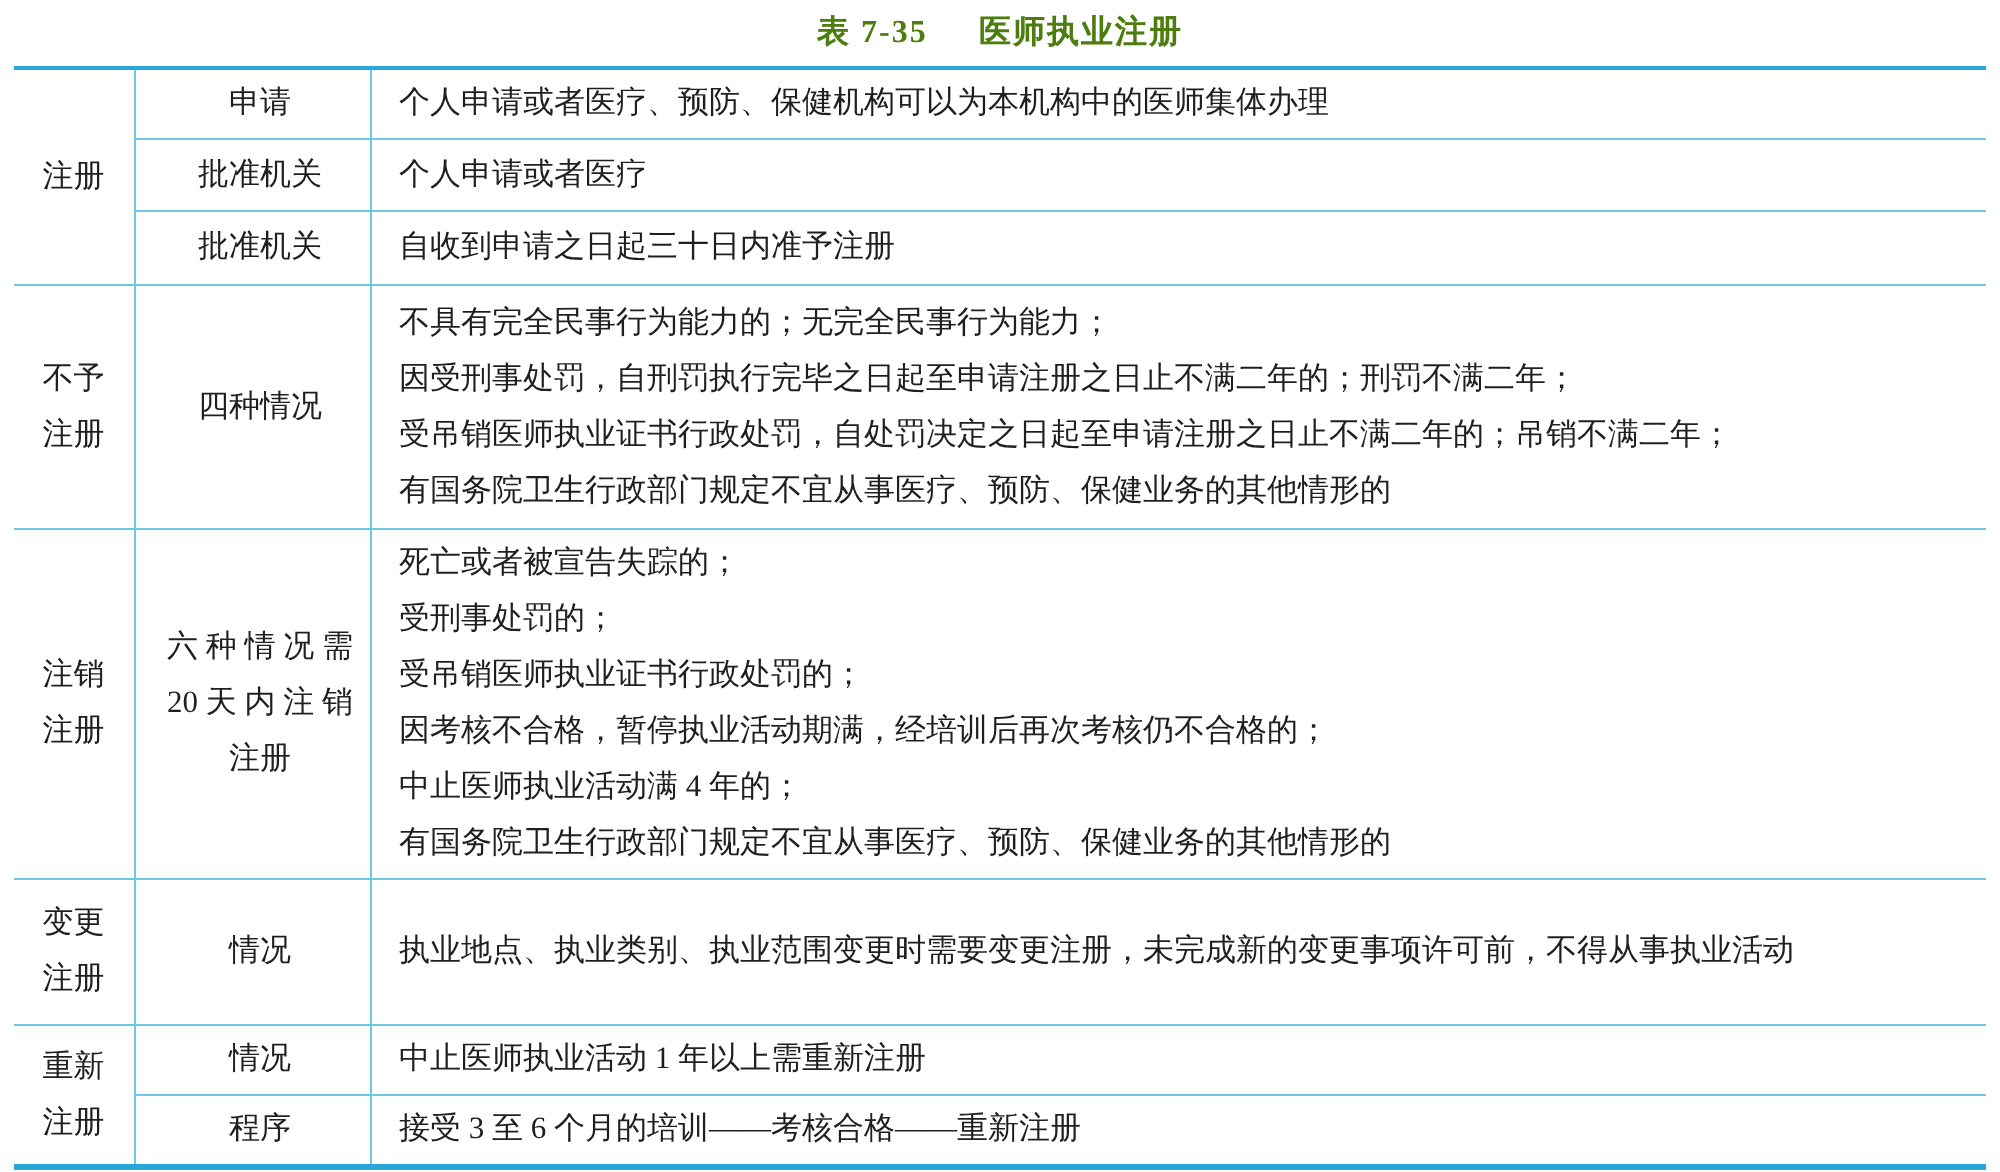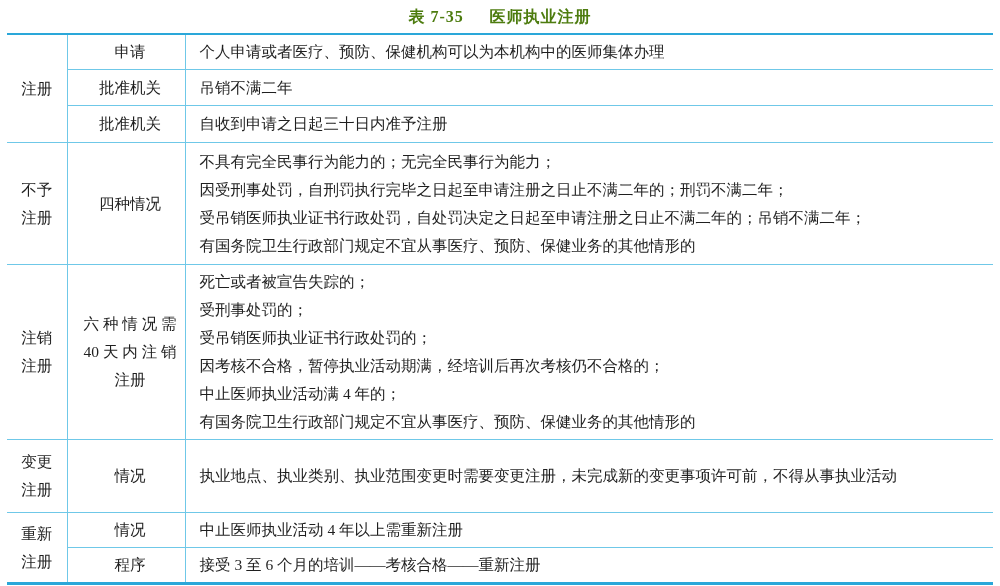--- a/index.html
+++ b/index.html
@@ -79,21 +79,21 @@
     </colgroup>
 
     <tbody>
       <tr style="height:34px;">
         <td class="gname" rowspan="3">注册</td>
         <td class="glabel">申请</td>
         <td class="gcontent">个人申请或者医疗、预防、保健机构可以为本机构中的医师集体办理</td>
       </tr>
       <tr style="height:36px;">
         <td class="glabel">批准机关</td>
-        <td class="gcontent">吊销不满二年</td>
+        <td class="gcontent">个人申请或者医疗</td>
       </tr>
       <tr style="height:37px;">
         <td class="glabel">批准机关</td>
         <td class="gcontent">自收到申请之日起三十日内准予注册</td>
       </tr>
     </tbody>
 
     <tbody>
       <tr style="height:122px;">
         <td class="gname">不予
@@ -104,21 +104,21 @@
 受吊销医师执业证书行政处罚，自处罚决定之日起至申请注册之日止不满二年的；吊销不满二年；
 有国务院卫生行政部门规定不宜从事医疗、预防、保健业务的其他情形的</td>
       </tr>
     </tbody>
 
     <tbody>
       <tr style="height:169px;">
         <td class="gname">注销
 注册</td>
         <td class="glabel">六 种 情 况 需
-40 天 内 注 销
+20 天 内 注 销
 注册</td>
         <td class="gcontent">死亡或者被宣告失踪的；
 受刑事处罚的；
 受吊销医师执业证书行政处罚的；
 因考核不合格，暂停执业活动期满，经培训后再次考核仍不合格的；
 中止医师执业活动满 4 年的；
 有国务院卫生行政部门规定不宜从事医疗、预防、保健业务的其他情形的</td>
       </tr>
     </tbody>
 
@@ -129,21 +129,21 @@
         <td class="glabel">情况</td>
         <td class="gcontent">执业地点、执业类别、执业范围变更时需要变更注册，未完成新的变更事项许可前，不得从事执业活动</td>
       </tr>
     </tbody>
 
     <tbody>
       <tr style="height:34px;">
         <td class="gname" rowspan="2">重新
 注册</td>
         <td class="glabel">情况</td>
-        <td class="gcontent">中止医师执业活动 4 年以上需重新注册</td>
+        <td class="gcontent">中止医师执业活动 1 年以上需重新注册</td>
       </tr>
       <tr style="height:30px;">
         <td class="glabel">程序</td>
         <td class="gcontent">接受 3 至 6 个月的培训——考核合格——重新注册</td>
       </tr>
     </tbody>
   </table>
 
 </div>
 

